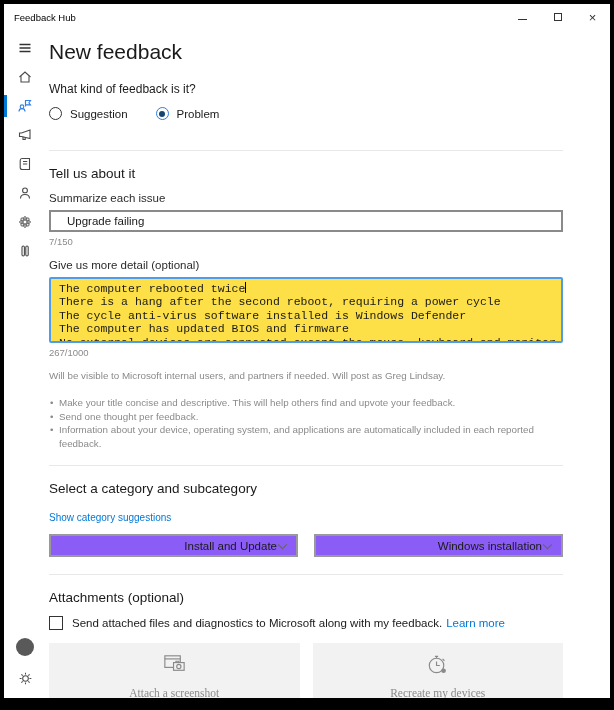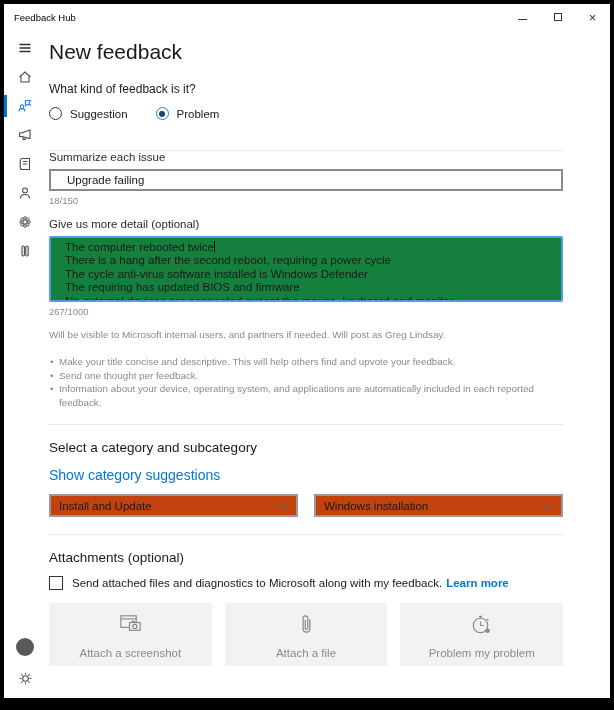--- a/index.html
+++ b/index.html
@@ -30,35 +30,35 @@
   .radio-row{display:flex;align-items:center;margin-bottom:30px;}
   .radio-opt{display:flex;align-items:center;margin-right:28px;font-size:11.5px;}
   .radio{width:13px;height:13px;border-radius:50%;border:1.5px solid #333;margin-right:8px;display:flex;align-items:center;justify-content:center;background:#fff;}
   .radio.sel{border-color:#2a7de1;}
   .radio .dot{width:6px;height:6px;border-radius:50%;background:#17456e;}
   .divider{height:1px;background:#e8e8e8;}
   .sec-heading{font-size:13.5px;margin:15px 0 11px 0;}
   .field-label{font-size:11.5px;color:#2b2b2b;margin:0 0 6px 0;}
   .textbox{border:2px solid #8a8a8a;height:22px;display:flex;align-items:center;padding:0 16px;font-size:11.5px;background:#fff;}
   .counter{font-size:9.5px;color:#8a8a8a;margin:4px 0 12px 0;}
-  .textarea{border:2px solid #4f9ce8;border-radius:2px;height:66px;overflow:hidden;padding:3px 14px;font-size:11.5px;line-height:13.4px;background:#15803d;}
+  .textarea{border:2px solid #4f9ce8;border-radius:2px;height:66px;overflow:hidden;padding:3px 8px;font-size:11.5px;line-height:13.4px;background:#fde047;font-family:Liberation Mono, monospace;}
   .ta-line{white-space:nowrap;}
   .caret{display:inline-block;width:1px;height:11px;background:#000;vertical-align:-1px;}
   .note{font-size:9.8px;color:#8a8a8a;margin:4px 0 15px 0;}
   .tips{margin:0 0 15px 0;}
   .tip{font-size:9.8px;color:#8a8a8a;line-height:13.5px;padding-left:10px;position:relative;}
   .tip::before{content:"\2022";position:absolute;left:1px;}
-  .link{font-size:14px;color:#0078d7;margin:0 0 11px 0;display:inline-block;cursor:pointer;}
+  .link{font-size:10px;color:#0078d7;margin:0 0 11px 0;display:inline-block;cursor:pointer;}
   .dd-row{display:flex;gap:16px;margin-bottom:17px;}
-  .dropdown{flex:1;border:2px solid #999;height:23px;display:flex;align-items:center;padding:0 8px;font-size:11.5px;background:#c2410c;}
+  .dropdown{flex:1;border:2px solid #999;height:23px;display:flex;align-items:center;padding:0 8px;font-size:11.5px;background:#8b5cf6;text-align:right;}
   .dropdown .dd-val{flex:1;}
   .chk-row{display:flex;align-items:center;font-size:11.5px;margin-bottom:13px;}
   .checkbox{width:14px;height:14px;border:1.5px solid #333;background:#fff;margin-right:9px;flex:0 0 auto;}
-  .chk-row .lnk{color:#0078d7;margin-left:4px;font-weight:bold;}
-  .tiles{display:flex;gap:13px;margin-bottom:32px;}
+  .chk-row .lnk{color:#0078d7;margin-left:4px;}
+  .tiles{display:flex;gap:13px;margin-bottom:32px;font-family:Liberation Serif, serif;}
   .tile{flex:1;height:63px;background:#f2f2f2;display:flex;flex-direction:column;align-items:center;justify-content:center;cursor:pointer;}
   .tile-label{font-size:11.5px;color:#8a8a8a;margin-top:5px;}
 </style>
 </head>
 <body>
 
 <div class="window">
   <div class="app">
 
     <div class="titlebar">
@@ -177,33 +177,34 @@
           <div class="radio-opt">
             <span class="radio sel">
                 <span class="dot"></span>
               </span>
             <span>Problem</span>
           </div>
         </div>
 
         <div class="divider"></div>
 
+        <div class="sec-heading">Tell us about it</div>
 
         <div class="field-label">Summarize each issue</div>
         <div class="textbox">
           <span>Upgrade failing</span>
         </div>
-        <div class="counter">18/150</div>
+        <div class="counter">7/150</div>
 
         <div class="field-label">Give us more detail (optional)</div>
         <div class="textarea">
           <div class="ta-line"><span>The computer rebooted twice</span><span class="caret"></span></div>
           <div class="ta-line">There is a hang after the second reboot, requiring a power cycle</div>
           <div class="ta-line">The cycle anti-virus software installed is Windows Defender</div>
-          <div class="ta-line">The requiring has updated BIOS and firmware</div>
+          <div class="ta-line">The computer has updated BIOS and firmware</div>
           <div class="ta-line">No external devices are connected except the mouse, keyboard and monitor</div>
         </div>
         <div class="counter">267/1000</div>
 
         <div class="note">Will be visible to Microsoft internal users, and partners if needed. Will post as Greg Lindsay.</div>
 
         <div class="tips">
           <div class="tip">Make your title concise and descriptive. This will help others find and upvote your feedback.</div>
           <div class="tip">Send one thought per feedback.</div>
           <div class="tip">Information about your device, operating system, and applications are automatically included in each reported feedback.</div>
@@ -244,34 +245,28 @@
             <span><svg width="27" height="27" viewBox="0 0 28 28" fill="none" stroke="#8a8a8a" stroke-width="1.2">
                   <rect x="4" y="5" width="16" height="12"></rect>
                   <path d="M4 8.2h16"></path>
                   <path d="M15.5 12v-1.4h3V12"></path>
                   <rect x="13" y="12" width="11" height="8" fill="#f2f2f2"></rect>
                   <circle cx="18.5" cy="16" r="2.2"></circle>
                 </svg></span>
             <span class="tile-label">Attach a screenshot</span>
           </div>
           <div class="tile">
-            <span><svg width="27" height="27" viewBox="0 0 28 28" fill="none" stroke="#8a8a8a" stroke-width="1.3">
-                  <path d="M17.5 8.5v10a3.5 3.5 0 0 1-7 0v-11a2.4 2.4 0 0 1 4.8 0v10.2a1.3 1.3 0 0 1-2.6 0V9"></path>
-                </svg></span>
-            <span class="tile-label">Attach a file</span>
-          </div>
-          <div class="tile">
             <span><svg width="27" height="27" viewBox="0 0 28 28" fill="none" stroke="#8a8a8a" stroke-width="1.2">
                   <circle cx="13" cy="15" r="7.5"></circle>
                   <path d="M13 10.8V15h3.4"></path>
                   <path d="M11.3 5.5h3.4M13 5.6v1.9"></path>
                   <path d="M19.3 8.2l1.9 1.9"></path>
                   <circle cx="20.3" cy="20.5" r="2.4" fill="#8a8a8a" stroke="none"></circle>
                 </svg></span>
-            <span class="tile-label">Problem my problem</span>
+            <span class="tile-label">Recreate my devices</span>
           </div>
         </div>
 
         
       </div>
 
     </div>
   </div>
 </div>
 

